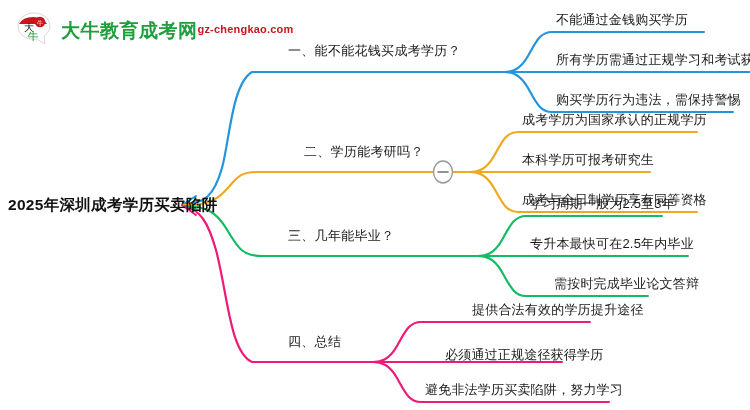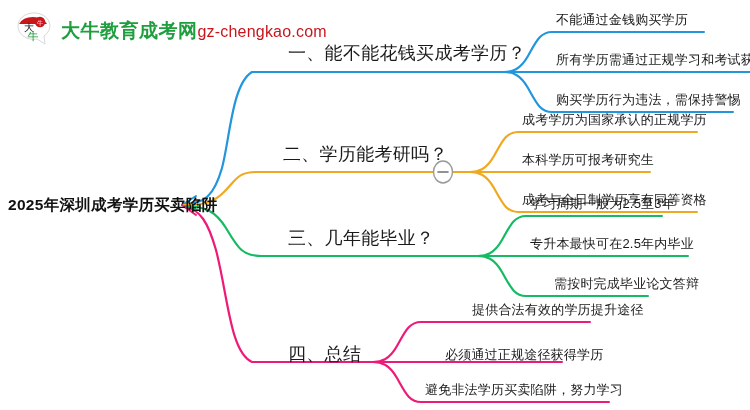--- a/index.html
+++ b/index.html
@@ -41,22 +41,22 @@
   }
   #logo-title {
     font-size: 19px;
     font-weight: bold;
     color: #1f9e3e;
     letter-spacing: 0.5px;
     white-space: nowrap;
   }
   #logo-sub {
     margin-top: 3px;
-    font-size: 16px;
-    font-weight: normal;
+    font-size: 11px;
+    font-weight: bold;
     color: #c8161d;
     letter-spacing: 0.2px;
     white-space: nowrap;
   }
 
   
   #map-svg {
     position: absolute;
     left: 0;
     top: 0;
@@ -72,21 +72,21 @@
   }
   #root-topic {
     left: 8px;
     top: 197px;
     font-size: 15.5px;
     font-weight: bold;
     color: #111111;
     letter-spacing: 0.3px;
   }
   .branch-label {
-    font-size: 18px;
+    font-size: 13px;
     color: #1a1a1a;
     letter-spacing: 0.3px;
   }
   .leaf-label {
     font-size: 13px;
     color: #1a1a1a;
     letter-spacing: 0.2px;
   }
   .collapse-hit {
     position: absolute;
@@ -171,23 +171,23 @@
     <path d="M373 362 C 381 362, 389 364, 397 378 C 405 392, 409 402, 421 402"></path>
     <path d="M421 322 L 590 322" stroke-width="2"></path>
     <path d="M421 362 L 562 362" stroke-width="2"></path>
     <path d="M421 402 L 609 402" stroke-width="2"></path>
   </g>
 </svg>
 
 <div class="node-text" id="root-topic">2025年深圳成考学历买卖陷阱</div>
 
 <div class="node-text branch-label" style="left:288px; top:44px;">一、能不能花钱买成考学历？</div>
-<div class="node-text branch-label" style="left:283px; top:145px;">二、学历能考研吗？</div>
+<div class="node-text branch-label" style="left:304px; top:145px;">二、学历能考研吗？</div>
 <div class="node-text branch-label" style="left:288px; top:229px;">三、几年能毕业？</div>
-<div class="node-text branch-label" style="left:288px; top:345px;text-align:center;">四、总结</div>
+<div class="node-text branch-label" style="left:288px; top:335px;text-align:center;">四、总结</div>
 
 <div class="collapse-hit" style="left:433px; top:161px;"></div>
 
 <div class="node-text leaf-label" style="left:556px; top:13px;">不能通过金钱购买学历</div>
 <div class="node-text leaf-label" style="left:556px; top:53px;">所有学历需通过正规学习和考试获得</div>
 <div class="node-text leaf-label" style="left:556px; top:93px;">购买学历行为违法，需保持警惕</div>
 
 <div class="node-text leaf-label" style="left:522px; top:113px;">成考学历为国家承认的正规学历</div>
 <div class="node-text leaf-label" style="left:522px; top:153px;">本科学历可报考研究生</div>
 <div class="node-text leaf-label" style="left:522px; top:193px;">成考与全日制学历享有同等资格</div>

